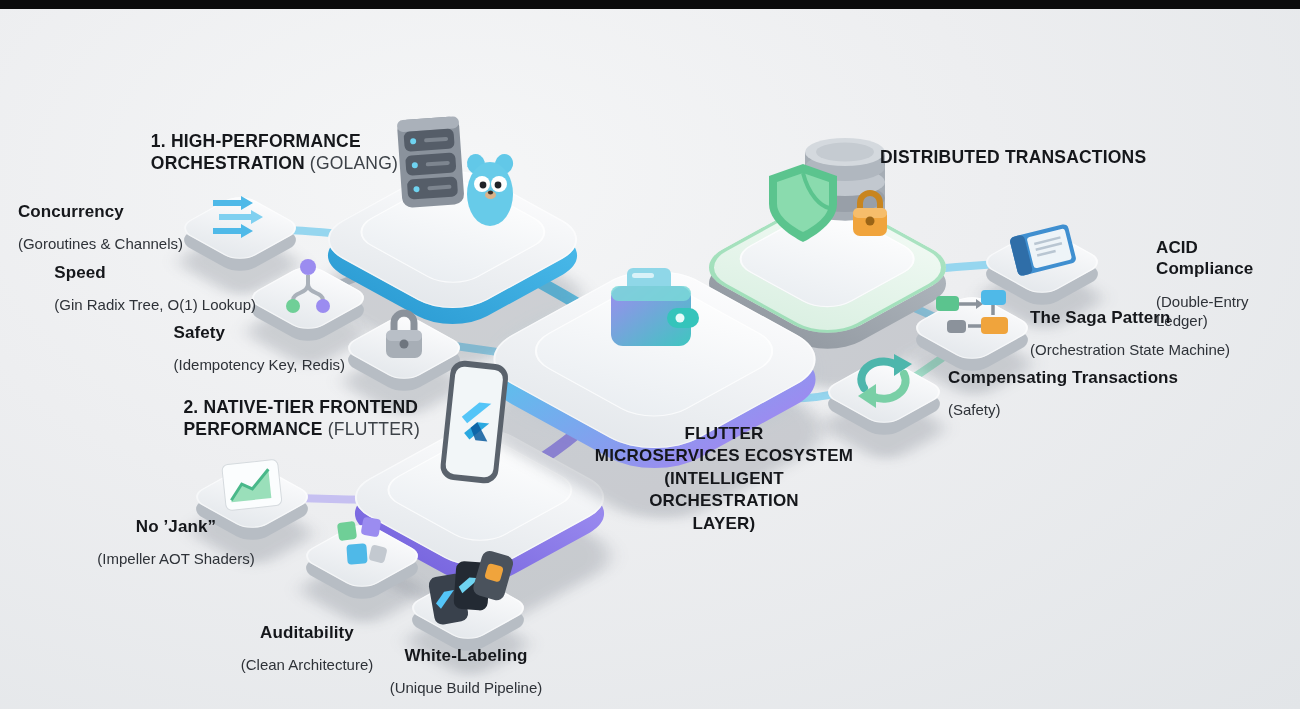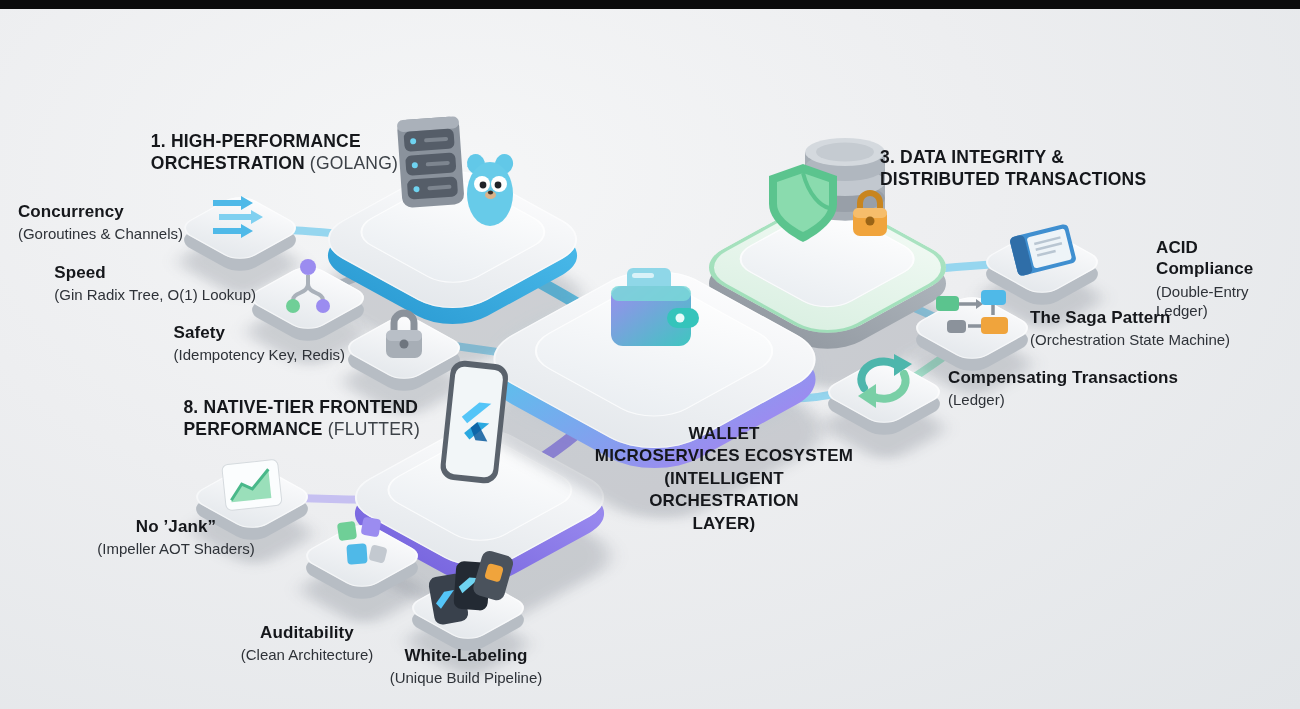--- a/index.html
+++ b/index.html
@@ -34,21 +34,21 @@
 
   .icon{position:absolute;z-index:3;}
 
   
   .tb{position:absolute;z-index:4;color:#17191d;}
   .tb.r{text-align:left;}
   .tb.c{text-align:center;}
   .h{font-size:17.5px;font-weight:bold;line-height:1.28;letter-spacing:.2px;color:#15171b;}
   .h .lt{font-weight:500;color:#3d4248;margin-top:41px;}
   .lbl{font-size:17px;font-weight:bold;line-height:1.25;color:#15171b;letter-spacing:.1px;}
-  .sub{font-size:15px;font-weight:400;line-height:1.3;color:#2e3238;margin-top:2px;}
+  .sub{font-size:15px;font-weight:400;line-height:1.3;color:#2e3238;margin-top:12px;}
   .hubtext .h{font-size:17px;line-height:1.32;}
 </style>
 </head>
 <body>
 
 <div class="stage">
   <div class="topbar"></div>
 
   <svg class="connectors" width="1300" height="709" viewBox="0 0 1300 709">
     <g fill="none" stroke-linecap="round" opacity="0.92">
@@ -342,59 +342,58 @@
     <div class="lbl">Speed</div>
     <div class="sub">(Gin Radix Tree, O(1) Lookup)</div>
   </div>
 
   <div class="tb r" style="right:955px;top:322px">
     <div class="lbl">Safety</div>
     <div class="sub">(Idempotency Key, Redis)</div>
   </div>
 
   <div class="tb r" style="right:880px;top:396px">
-    <div class="h"><span>8. NATIVE-TIER FRONTEND</span></div>
+    <div class="h"><span>2. NATIVE-TIER FRONTEND</span></div>
     <div class="h"><span>PERFORMANCE</span>
       <span class="lt">(FLUTTER)</span></div>
   </div>
 
   <div class="tb c" style="left:36px;top:516px;width:280px">
     <div class="lbl">No ’Jank”</div>
     <div class="sub">(Impeller AOT Shaders)</div>
   </div>
 
   <div class="tb c" style="left:167px;top:622px;width:280px">
     <div class="lbl">Auditability</div>
     <div class="sub">(Clean Architecture)</div>
   </div>
 
   <div class="tb c" style="left:326px;top:645px;width:280px">
     <div class="lbl">White-Labeling</div>
     <div class="sub">(Unique Build Pipeline)</div>
   </div>
 
   <div class="tb" style="left:880px;top:146px">
-    <div class="h"><span>3. DATA INTEGRITY &amp;</span></div>
     <div class="h"><span>DISTRIBUTED TRANSACTIONS</span></div>
   </div>
 
   <div class="tb" style="left:1156px;top:237px">
     <div class="lbl">ACID Compliance</div>
     <div class="sub">(Double-Entry Ledger)</div>
   </div>
 
   <div class="tb" style="left:1030px;top:307px">
     <div class="lbl">The Saga Pattern</div>
     <div class="sub">(Orchestration State Machine)</div>
   </div>
 
   <div class="tb" style="left:948px;top:367px">
     <div class="lbl">Compensating Transactions</div>
-    <div class="sub">(Ledger)</div>
+    <div class="sub">(Safety)</div>
   </div>
 
   <div class="tb c hubtext" style="left:592px;top:423px;width:264px">
-    <div class="h">WALLET</div>
+    <div class="h">FLUTTER</div>
     <div class="h">MICROSERVICES ECOSYSTEM</div>
     <div class="h">(INTELLIGENT ORCHESTRATION</div>
     <div class="h">LAYER)</div>
   </div>
 </div>
 
 </body></html>

